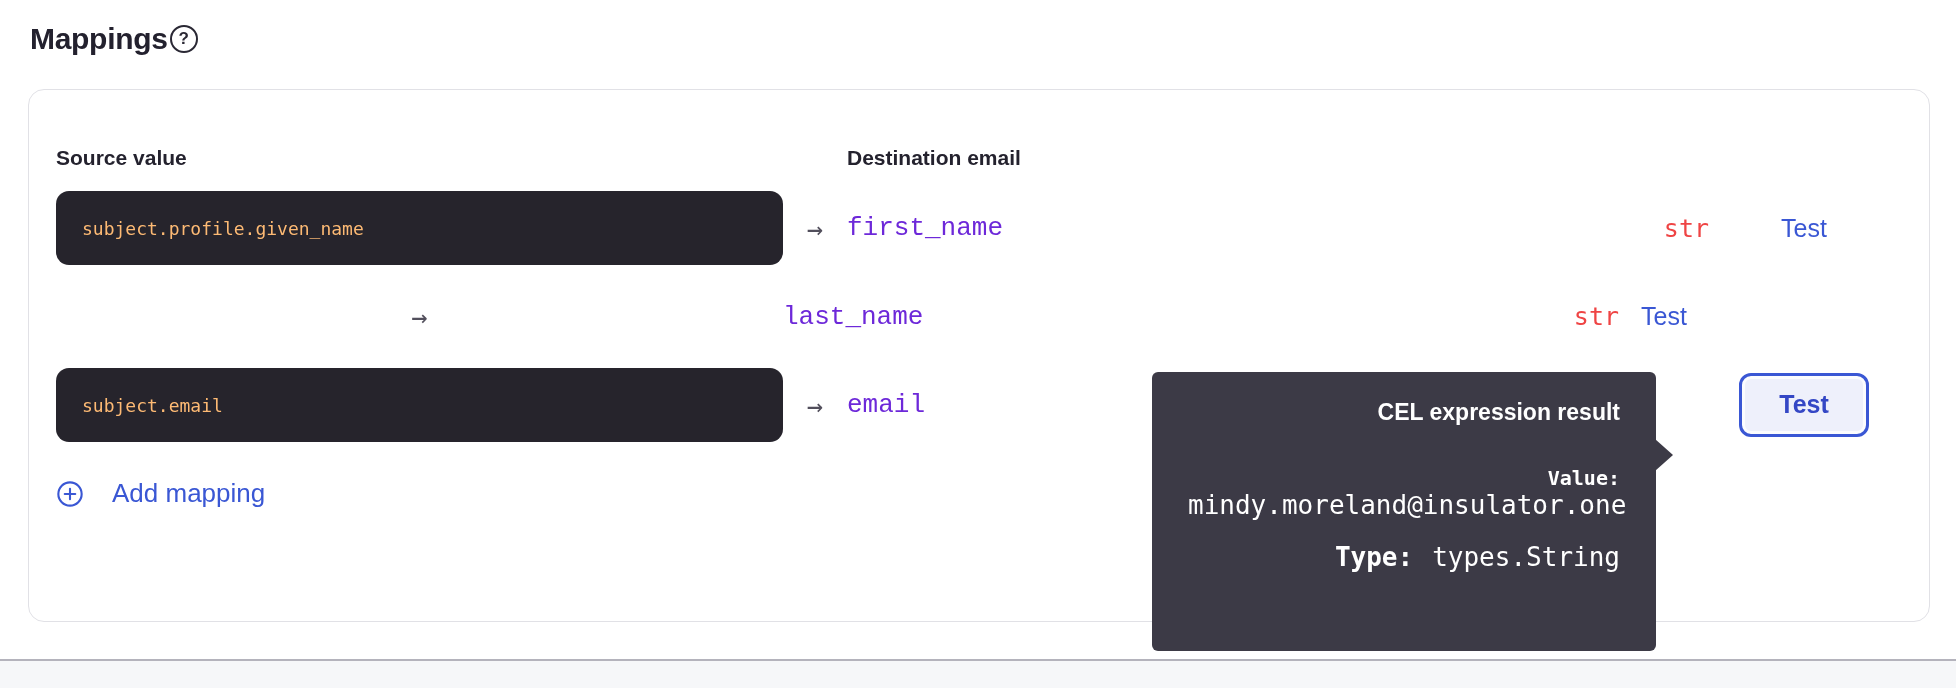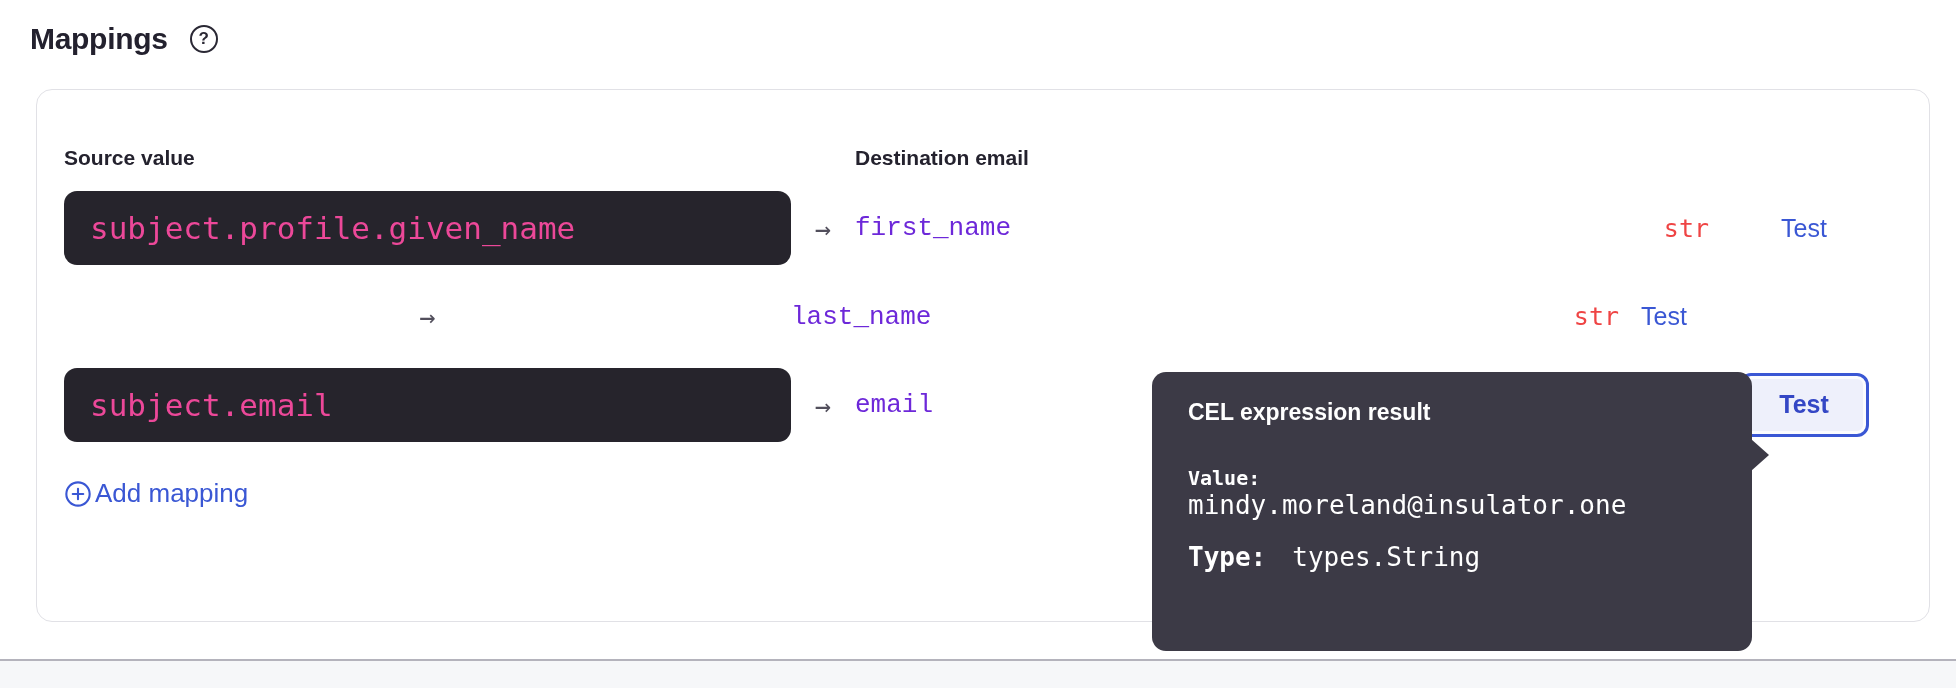--- a/index.html
+++ b/index.html
@@ -11,21 +11,21 @@
     width: 1956px;
     height: 688px;
     background: #ffffff;
     overflow: hidden;
   }
 
   
   .section-header {
     display: flex;
     align-items: center;
-    gap: 22px;
+    gap: 2px;
     padding: 16px 0 0 30px;
     height: 62px;
   }
   .section-title {
     margin: 0;
     font-size: 30px;
     font-weight: 700;
     color: #23212e;
     letter-spacing: -0.3px;
   }
@@ -39,21 +39,21 @@
     justify-content: center;
     font-size: 17px;
     font-weight: 700;
     color: #2a2834;
     cursor: pointer;
     user-select: none;
   }
 
   
   .card {
-    margin: 27px 26px 0 36px;
+    margin: 27px 26px 0 28px;
     height: 533px;
     background: #ffffff;
     border: 1.5px solid #e1e1e6;
     border-radius: 16px;
     padding: 56px 30px 40px 27px;
   }
 
   .grid {
     display: grid;
     grid-template-columns: 727px 64px 1fr 90px 190px;
@@ -69,23 +69,23 @@
 
   .mapping-row { margin-bottom: 36px; }
 
   .source-input {
     background: #26242c;
     border-radius: 13px;
     height: 74px;
     display: flex;
     align-items: center;
     padding: 0 26px;
-    color: #ec4899;
-    font-family: "DejaVu Sans Mono", monospace;
-    font-size: 31px;
+    color: #fdba74;
+    font-family: "DejaVu Sans Mono", monospace;
+    font-size: 18px;
     white-space: nowrap;
     overflow: hidden;
     cursor: text;
   }
 
   .arrow-cell {
     text-align: center;
     font-family: "DejaVu Sans Mono", monospace;
     font-size: 27px;
     color: #524f5c;
@@ -125,41 +125,42 @@
     color: #3447c5;
     cursor: pointer;
     line-height: 1.1;
   }
 
   
   .add-row { margin-top: 24px; }
   .add-link {
     display: inline-flex;
     align-items: center;
-    gap: 3px;
+    gap: 28px;
     color: #3a57d4;
     font-size: 26px;
     font-weight: 500;
     text-decoration: none;
     cursor: pointer;
   }
   .add-link svg { display: block; }
 
   
   .tooltip {
     position: absolute;
     left: 1152px;
     top: 372px;
-    width: 600px;
+    width: 504px;
     height: 279px;
     background: #3c3a46;
-    border-radius: 14px;
+    border-radius: 6px;
     padding: 27px 36px;
     color: #ffffff;
     z-index: 5;
+    text-align: right;
   }
   .tooltip-title {
     font-size: 23px;
     font-weight: 700;
     color: #ffffff;
   }
   .tooltip-value-label {
     margin-top: 40px;
     font-family: "DejaVu Sans Mono", monospace;
     font-weight: 700;
@@ -168,21 +169,21 @@
   .tooltip-value {
     font-family: "DejaVu Sans Mono", monospace;
     font-size: 26px;
     white-space: nowrap;
   }
   .tooltip-type-line {
     margin-top: 22px;
     font-family: "DejaVu Sans Mono", monospace;
     font-size: 26px;
   }
-  .tooltip-type-line .t-label { font-weight: 700; margin-right: 26px; }
+  .tooltip-type-line .t-label { font-weight: 700; margin-right: 19px; }
   .tooltip-arrow {
     position: absolute;
     right: -17px;
     top: 67px;
     width: 0;
     height: 0;
     border-top: 16px solid transparent;
     border-bottom: 16px solid transparent;
     border-left: 18px solid #3c3a46;
   }

